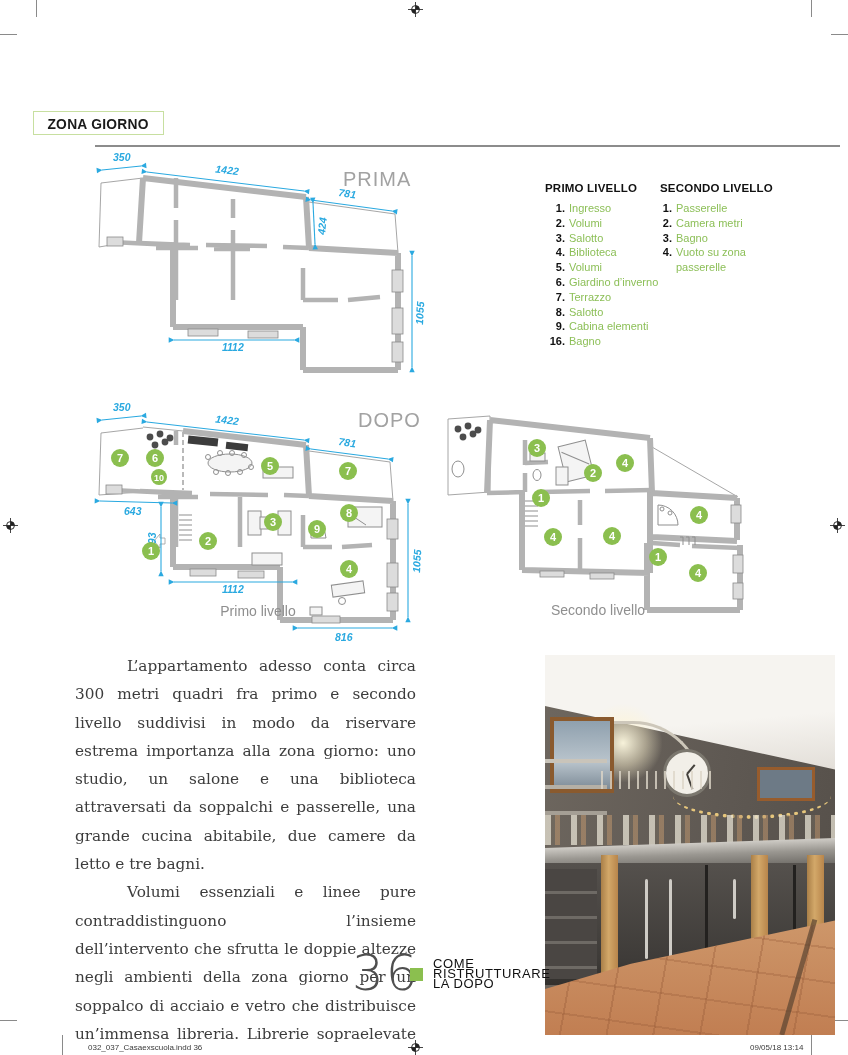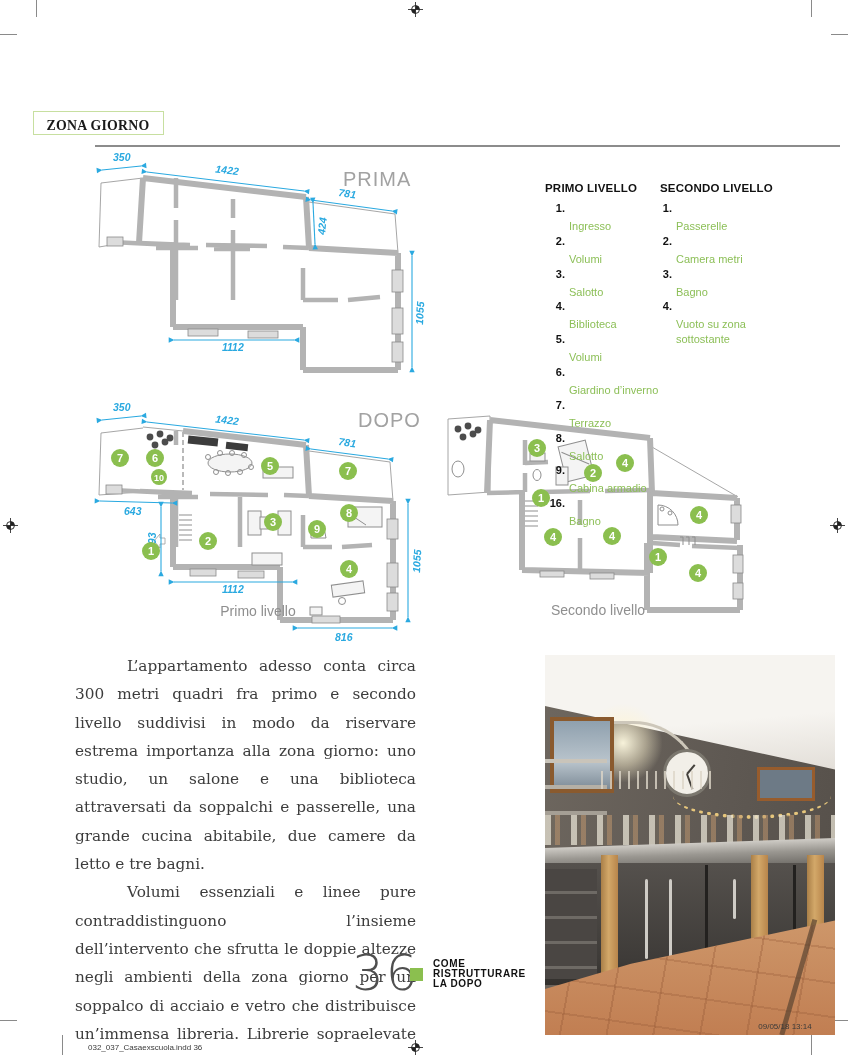--- a/index.html
+++ b/index.html
@@ -6,21 +6,21 @@
   html,body { background:#fff; }
   body { font-family:"Liberation Sans", sans-serif; }
   .sheet { position:relative; width:848px; height:1055px; background:#fff; overflow:hidden; }
 
   
   .regmark { position:absolute; width:15px; height:15px; }
   .cropline { position:absolute; background:#8a8a8a; }
 
   
   .section-box { position:absolute; left:33px; top:111px; width:131px; height:24px;
-    border:1.5px solid #c7dfa0; display:flex; align-items:flex-end; justify-content:center;font-family:Liberation Serif, serif; }
+    border:1.5px solid #c7dfa0; display:flex; align-items:center; justify-content:center; }
   .section-box span { font-weight:bold; font-size:15px; letter-spacing:0.3px; color:#1a1a1a;
     transform:scaleX(0.92); white-space:nowrap; }
   .header-rule { position:absolute; left:95px; top:145px; width:745px; height:2px; background:#8c8c8c; }
 
   
   .plan { position:absolute; }
   .wall { stroke:#b3b3b3; stroke-width:6; fill:none; stroke-linecap:butt; }
   .wall4 { stroke:#b3b3b3; stroke-width:4.5; fill:none; }
   .thin { stroke:#9c9c9c; stroke-width:0.9; fill:none; }
   .dashed { stroke:#9c9c9c; stroke-width:1.4; fill:none; stroke-dasharray:5 3; }
@@ -33,21 +33,21 @@
   .plantitle { font:300 20px "Liberation Sans",sans-serif; fill:#a2a2a2; letter-spacing:1px; }
   .planlabel { font:14px "Liberation Sans",sans-serif; fill:#8f8f8f; }
   .marker circle { fill:#8bbf4f; }
   .marker text { font:bold 11px "Liberation Sans",sans-serif; fill:#fff; text-anchor:middle; }
 
   
   .legend-col { position:absolute; top:182px; width:130px; }
   .legend-col .ltitle { font-weight:bold; font-size:11.5px; color:#111; margin-bottom:7px; letter-spacing:0.2px; }
   .legend-item { display:flex; font-size:11px; line-height:14.8px; }
   .legend-item .num { width:20px; text-align:right; font-weight:bold; color:#111; margin-right:4px; flex:none; }
-  .legend-item .lab { color:#8cbf57;margin-top:18px; }
+  .legend-item .lab { color:#8cbf57; }
 
   
   .article { position:absolute; left:75px; top:652px; width:341px;
     font-family:"DejaVu Serif", serif; font-size:15.3px; line-height:28.3px;
     color:#3c3c3c; text-align:justify; }
   .article p { text-indent:52px; }
 
   
   .caption { position:absolute; left:443px; top:657px; width:96px; text-align:right;
     font-weight:bold; font-size:11px; line-height:14.4px; color:#111; }
@@ -93,21 +93,21 @@
       repeating-linear-gradient(8deg, rgba(150,90,55,0.3) 0 2px, transparent 2px 34px),
       linear-gradient(180deg,#cf9a6d,#c07c50);
   }
   .rug { left:250px; top:268px; width:46px; height:120px; border-left:5px solid #5a4330;
     transform:rotate(16deg); opacity:0.7; }
 
   
   .pagenum { position:absolute; left:352px; top:944px; font-family:"DejaVu Sans",sans-serif;
     font-weight:200; font-size:50px; color:#4f4f4f; letter-spacing:2px; }
   .brand-square { position:absolute; left:410px; top:968px; width:13px; height:13px; background:#8bbf4f; }
-  .brand { position:absolute; left:433px; top:959px; font-weight:bold; font-size:10px;
+  .brand { position:absolute; left:433px; top:959px; font-weight:normal; font-size:13px;
     line-height:10px; letter-spacing:0.6px; color:#111; }
   .printfoot { position:absolute; font-size:8px; color:#3a3a3a; }
 </style>
 </head>
 <body>
 
 <div class="sheet">
 
   <svg class="regmark" style="left:408px;top:2px" viewBox="0 0 16 16">
       <line x1="8" y1="0" x2="8" y2="16" stroke="#222" stroke-width="0.9"></line>
@@ -407,21 +407,21 @@
     <div class="legend-item">
         <span class="num">7.</span>
         <span class="lab">Terrazzo</span>
       </div>
     <div class="legend-item">
         <span class="num">8.</span>
         <span class="lab">Salotto</span>
       </div>
     <div class="legend-item">
         <span class="num">9.</span>
-        <span class="lab">Cabina armadio</span>
+        <span class="lab">Cabina elementi</span>
       </div>
     <div class="legend-item">
         <span class="num">16.</span>
         <span class="lab">Bagno</span>
       </div>
   </div>
   <div class="legend-col" style="left:660px;width:125px">
     <div class="ltitle">SECONDO LIVELLO</div>
     <div class="legend-item">
         <span class="num" style="width:12px">1.</span>
@@ -430,21 +430,21 @@
     <div class="legend-item">
         <span class="num" style="width:12px">2.</span>
         <span class="lab">Camera metri</span>
       </div>
     <div class="legend-item">
         <span class="num" style="width:12px">3.</span>
         <span class="lab">Bagno</span>
       </div>
     <div class="legend-item">
         <span class="num" style="width:12px">4.</span>
-        <span class="lab" style="width:82px">Vuoto su zona sottostante</span>
+        <span class="lab" style="width:82px">Vuoto su zona passerelle</span>
       </div>
   </div>
 
   <div class="article">
     <p>L’appartamento adesso conta circa 300 metri quadri fra primo e secondo livello suddivisi in modo da riservare estrema importanza alla zona giorno: uno studio, un salone e una biblioteca attraversati da soppalchi e passerelle, una grande cucina abitabile, due camere da letto e tre bagni.</p>
     <p>Volumi essenziali e linee pure contraddistinguono l’insieme dell’intervento che sfrutta le doppie altezze negli ambienti della zona giorno per un soppalco di acciaio e vetro che distribuisce un’immensa libreria. Librerie sopraelevate raggiungibili con passerelle dalla struttura di acciaio e i pavimenti in vetro o in legno che collegano tutti gli ambienti della zona giorno suddividono l’altezza significativa di quasi 6 metri di tutti gli ambienti.</p>
 
   </div>
 
 
@@ -479,15 +479,15 @@
 
   <div class="pagenum">36</div>
   <div class="brand-square"></div>
   <div class="brand">
     <div>COME</div>
     <div>RISTRUTTURARE</div>
     <div>LA DOPO</div>
   </div>
 
   <div class="printfoot" style="left:88px;top:1043px">032_037_Casaexscuola.indd   36</div>
-  <div class="printfoot" style="left:750px;top:1022px;width:70px;text-align:center">09/05/18   13:14</div>
+  <div class="printfoot" style="left:750px;top:1043px;width:70px;text-align:left">09/05/18   13:14</div>
 
 </div>
 
 </body></html>

